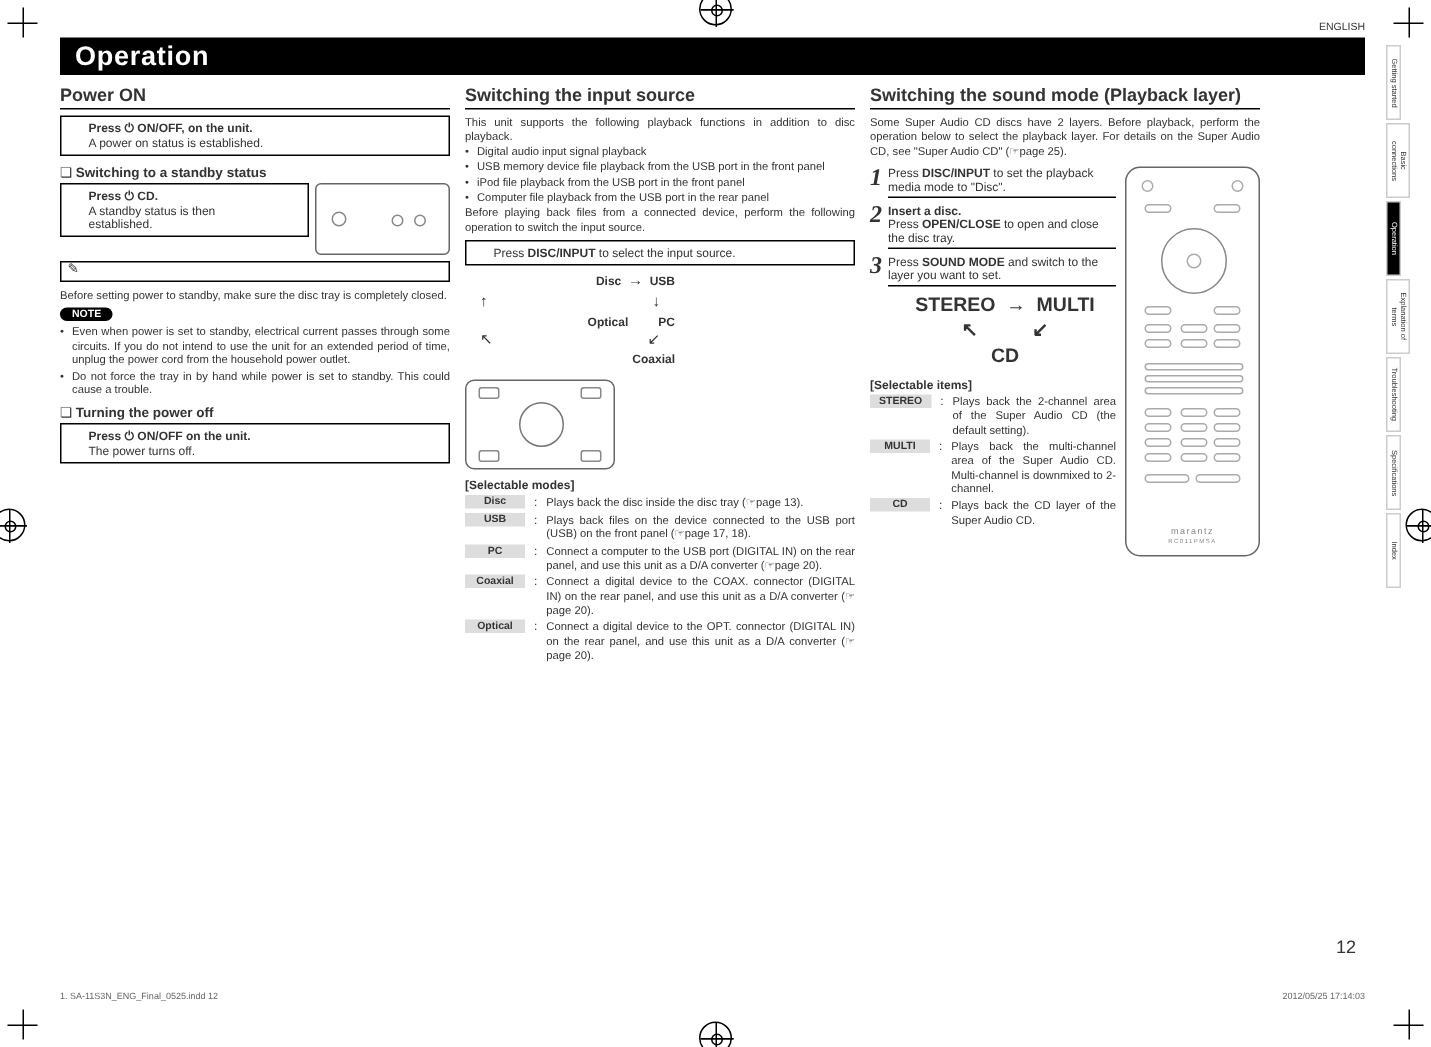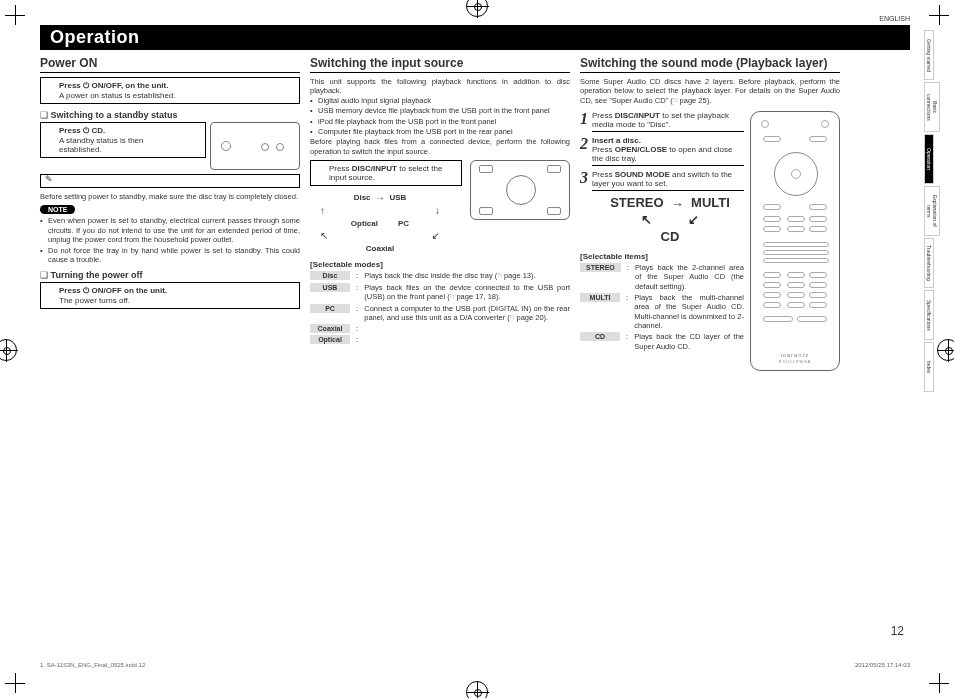--- a/index.html
+++ b/index.html
@@ -25,22 +25,22 @@
   ul.bul li::before { content:"•"; position:absolute; left:0; }
   .boxed-pen { border:1px solid #000; height:14px; margin:4px 0; position:relative; }
   .boxed-pen::before { content:"✎"; position:absolute; left:4px; top:-1px; font-size:9px; }
   .panel-img { border:1px solid #666; height:48px; width:90px; float:right; margin-left:4px; position:relative; border-radius:4px; }
   .panel-img .btn, .remote .rbtn { border:1px solid #888; border-radius:50%; position:absolute; }
   .sel-head { font-size:8px; font-weight:bold; margin:6px 0 2px; }
   .mode-row { display:flex; align-items:flex-start; gap:6px; margin-bottom:2px; }
   .mode-lbl { background:#ddd; font-size:7px; padding:1px 6px; min-width:40px; text-align:center; font-weight:bold; flex:none; }
   .mode-desc { font-size:7.5px; line-height:1.25; text-align:justify; }
   .mode-colon { font-size:8px; flex:none; }
-  .flow { display:flex; gap:8px; margin:4px 0; }
-  .flow-dia { font-size:8px; text-align:center; line-height:1.4; flex:none; width:140px; }
+  .flow { display:flex; gap:8px; margin:4px 0;flex-direction:column; }
+  .flow-dia { font-size:8px; text-align:right; line-height:1.4; flex:none; width:140px; }
   .flow-dia .arr { font-size:10px; }
   .remote-sm { border:1px solid #666; width:100px; height:60px; border-radius:6px; position:relative; flex:none; }
   .dpad { position:absolute; border:1.5px solid #777; border-radius:50%; width:30px; height:30px; left:35px; top:14px; }
   .remote-sm .rbtn { width:8px; height:8px; border:1px solid #888; border-radius:2px; position:absolute; }
   .step { display:flex; gap:4px; margin-bottom:4px; }
   .step-num { font-family:'Times New Roman', serif; font-style:italic; font-weight:bold; font-size:16px; line-height:1; }
   .step-txt { font-size:8px; border-bottom:1px solid #000; flex:1; padding-bottom:2px; }
   .step-txt b { font-weight:bold; }
   .layout3 { display:flex; gap:6px; margin-top:6px; }
   .layout3 .left3 { flex:1; }
@@ -180,24 +180,26 @@
             <span class="mode-desc">Plays back files on the device connected to the USB port (USB) on the front panel (☞page 17, 18).</span>
           </div>
         <div class="mode-row">
             <span class="mode-lbl">PC</span>
             <span class="mode-colon">:</span>
             <span class="mode-desc">Connect a computer to the USB port (DIGITAL IN) on the rear panel, and use this unit as a D/A converter (☞page 20).</span>
           </div>
         <div class="mode-row">
             <span class="mode-lbl">Coaxial</span>
             <span class="mode-colon">:</span>
+            <span class="mode-desc">Connect a digital device to the COAX. connector (DIGITAL IN) on the rear panel, and use this unit as a D/A converter (☞page 20).</span>
           </div>
         <div class="mode-row">
             <span class="mode-lbl">Optical</span>
             <span class="mode-colon">:</span>
+            <span class="mode-desc">Connect a digital device to the OPT. connector (DIGITAL IN) on the rear panel, and use this unit as a D/A converter (☞page 20).</span>
           </div>
       </div>
     </div>
 
     <div class="col col3">
       <h2>Switching the sound mode (Playback layer)</h2>
       <div class="txt">Some Super Audio CD discs have 2 layers. Before playback, perform the operation below to select the playback layer. For details on the Super Audio CD, see "Super Audio CD" (☞page 25).</div>
 
       <div class="layout3">
         <div class="left3">

